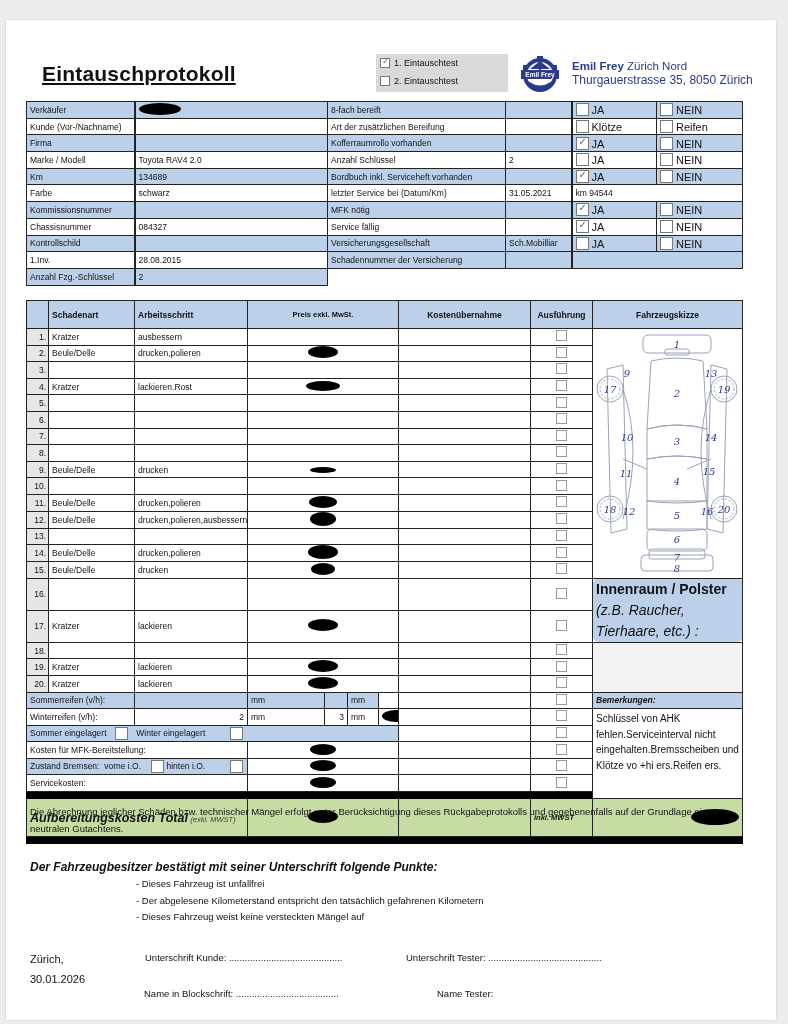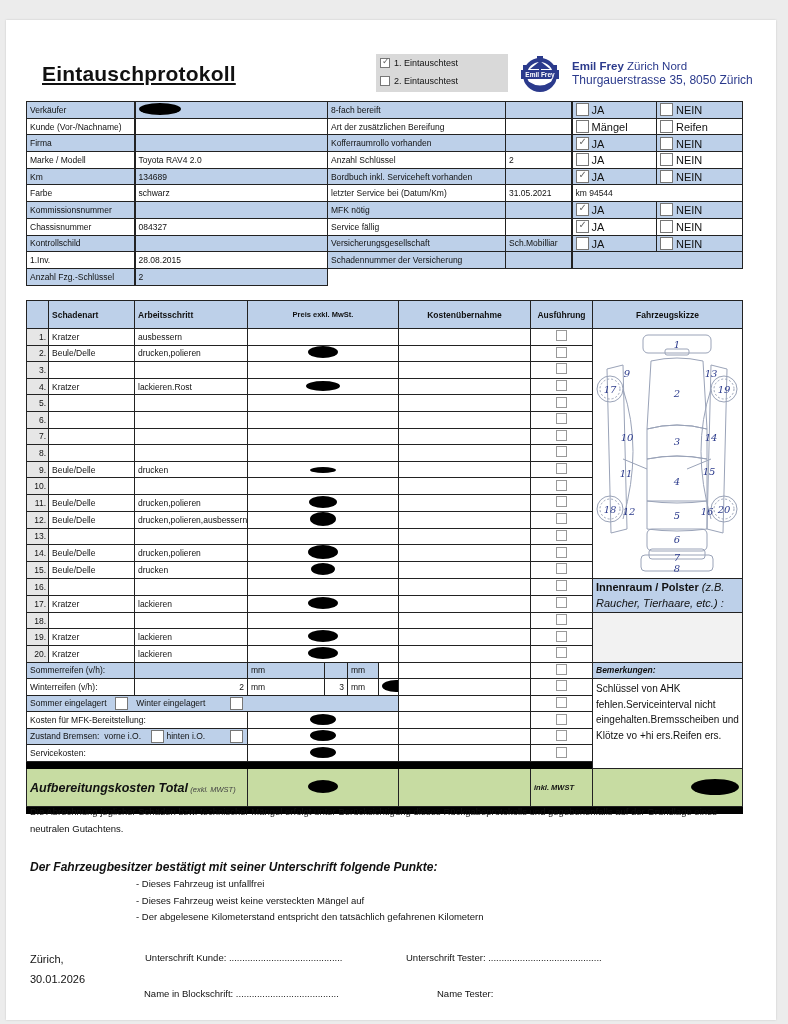--- a/index.html
+++ b/index.html
@@ -155,21 +155,21 @@
               <span>NEIN</span>
             </span>
           </td>
         </tr>
         <tr>
           <td>Art der zusätzlichen Bereifung</td>
       <td></td>
           <td class="thick">
             <span class="jn">
               <span class="cb big"></span>
-              <span>Mängel</span>
+              <span>Klötze</span>
             </span>
           </td>
         <td>
             <span class="jn">
               <span class="cb big"></span>
               <span>Reifen</span>
             </span>
           </td>
         </tr>
         <tr class="blue">
@@ -473,21 +473,21 @@
       <td></td>
       <td class="ctr"><span class="cb" style="width:11px;height:11px;border-color:#999;"></span></td>
         </tr>
         <tr>
           <td class="num">16.</td>
       <td></td>
       <td></td>
       <td colspan="4" class="ctr"></td>
       <td></td>
       <td class="ctr"><span class="cb" style="width:11px;height:11px;border-color:#999;"></span></td>
-          <td rowspan="2" class="blue" style="white-space:normal; font-size:11px; line-height:1.5; vertical-align:top;"><b>Innenraum / Polster</b> <i>(z.B. Raucher, Tierhaare, etc.) :</i></td>
+          <td rowspan="2" class="blue" style="white-space:normal; font-size:14px; line-height:1.5; vertical-align:top;border-radius:6px;"><b>Innenraum / Polster</b> <i>(z.B. Raucher, Tierhaare, etc.) :</i></td>
         </tr>
         <tr>
           <td class="num">17.</td>
       <td>Kratzer</td>
       <td>lackieren</td>
       <td colspan="4" class="ctr"><span class="redact" style="width:30px;height:12px;"></span></td>
       <td></td>
       <td class="ctr"><span class="cb" style="width:11px;height:11px;border-color:#999;"></span></td>
         </tr>
         <tr>
@@ -573,22 +573,22 @@
         <tr class="blackbar">
           <td colspan="10"></td>
         </tr>
       </tbody>
   </table>
 
   <div class="abs txt" style="left:24px; top:784px; width:720px;">Die Abrechnung jeglicher Schäden bzw. technischer Mängel erfolgt unter Berücksichtigung dieses Rückgabeprotokolls und gegebenenfalls auf der Grundlage eines neutralen Gutachtens.</div>
   <div class="abs bold" style="left:24px; top:840px; font-size:12px;">Der Fahrzeugbesitzer bestätigt mit seiner Unterschrift folgende Punkte:</div>
   <div class="abs txt" style="left:130px; top:856px;">
     <div>- Dieses Fahrzeug ist unfallfrei</div>
+    <div>- Der abgelesene Kilometerstand entspricht den tatsächlich gefahrenen Kilometern</div>
     <div>- Dieses Fahrzeug weist keine versteckten Mängel auf</div>
-    <div>- Der abgelesene Kilometerstand entspricht den tatsächlich gefahrenen Kilometern</div>
   </div>
 
   <div class="abs sig" style="left:24px; top:930px; font-size:11px; line-height:1.8;">
     <div>Zürich,</div>
     <div>30.01.2026</div>
   </div>
   <div class="abs sig" style="left:139px; top:932px;">Unterschrift Kunde: ...........................................</div>
   <div class="abs sig" style="left:400px; top:932px;">Unterschrift Tester: ...........................................</div>
   <div class="abs sig" style="left:138px; top:968px;">Name in Blockschrift: .......................................</div>
   <div class="abs sig" style="left:431px; top:968px;">Name Tester:</div>

